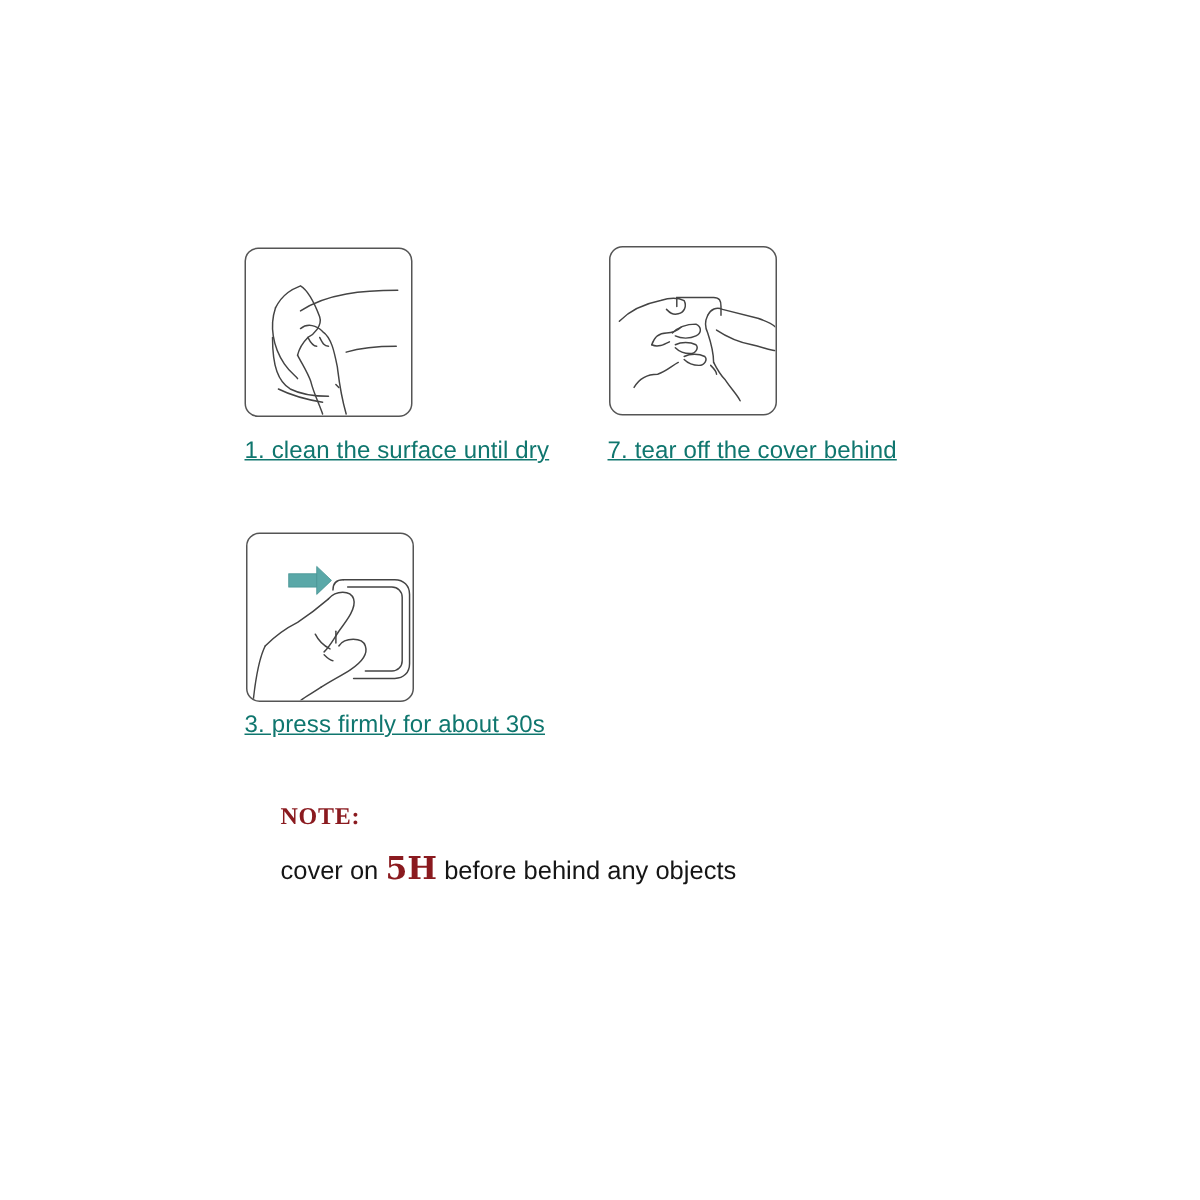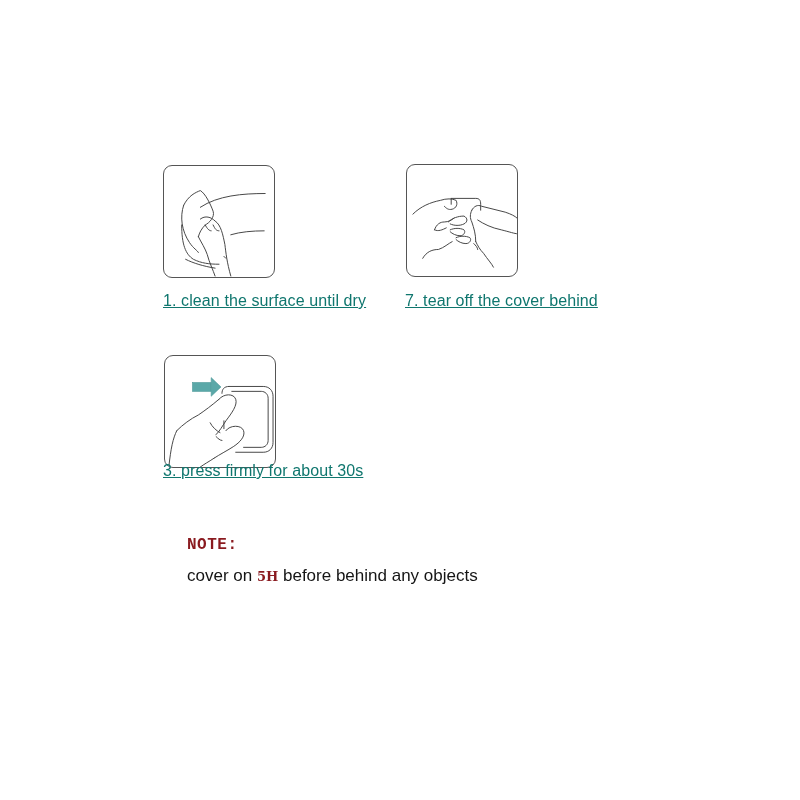--- a/index.html
+++ b/index.html
@@ -37,39 +37,39 @@
       font-size: 16px;
       letter-spacing: 0.1px;
       white-space: nowrap;
       color: #0f766e;
       text-decoration: underline;
     }
     .note-title {
       position: absolute;
       left: 187px;
       top: 536px;
-      font-family: Liberation Mono, monospace;
+      font-family: Liberation Serif, serif;
       font-weight: bold;
       font-size: 16px;
       color: #8a1a1f;
       letter-spacing: 0.5px;
     }
     .note-line {
       position: absolute;
       left: 187px;
       top: 566px;
       font-size: 17px;
       white-space: nowrap;
       color: #151515;
     }
     .note-highlight {
       font-family: "DejaVu Serif", "Liberation Serif", serif;
       font-weight: bold;
       color: #8a1a1f;
-      font-size: 13px;
+      font-size: 21px;
       text-align: right;
     }
   </style>
 </head>
 <body>
 
 <div class="step-box" style="left:163px; top:165px;">
   <svg viewBox="0 0 112 113">
     <g fill="none" stroke="#444" stroke-width="1" stroke-linecap="round" stroke-linejoin="round">
 
@@ -138,18 +138,18 @@
       <path d="M62 76 C66 70, 78 70, 80 76 C82 82, 76 88, 70 92 C64 96, 56 100, 50 104"></path>
       <path d="M46 68 C48 72, 52 76, 56 78"></path>
       <path d="M52 82 C54 84, 56 86, 58 86"></path>
       <path d="M60 66 L60 74"></path>
 
       <path d="M12 76 C8 84, 6 94, 4 112"></path>
       <path d="M50 104 C44 108, 40 110, 36 113"></path>
     </g>
   </svg>
 </div>
-<div class="step-caption" style="left:163px; top:462px;">3. press firmly for about 30s</div>
+<div class="step-caption" style="left:163px; top:475px;">3. press firmly for about 30s</div>
 
 <div class="note-title">NOTE:</div>
 <div class="note-line">
   <span>cover on </span><span class="note-highlight">5H</span><span> before behind any objects</span>
 </div>
 
 </body></html>

